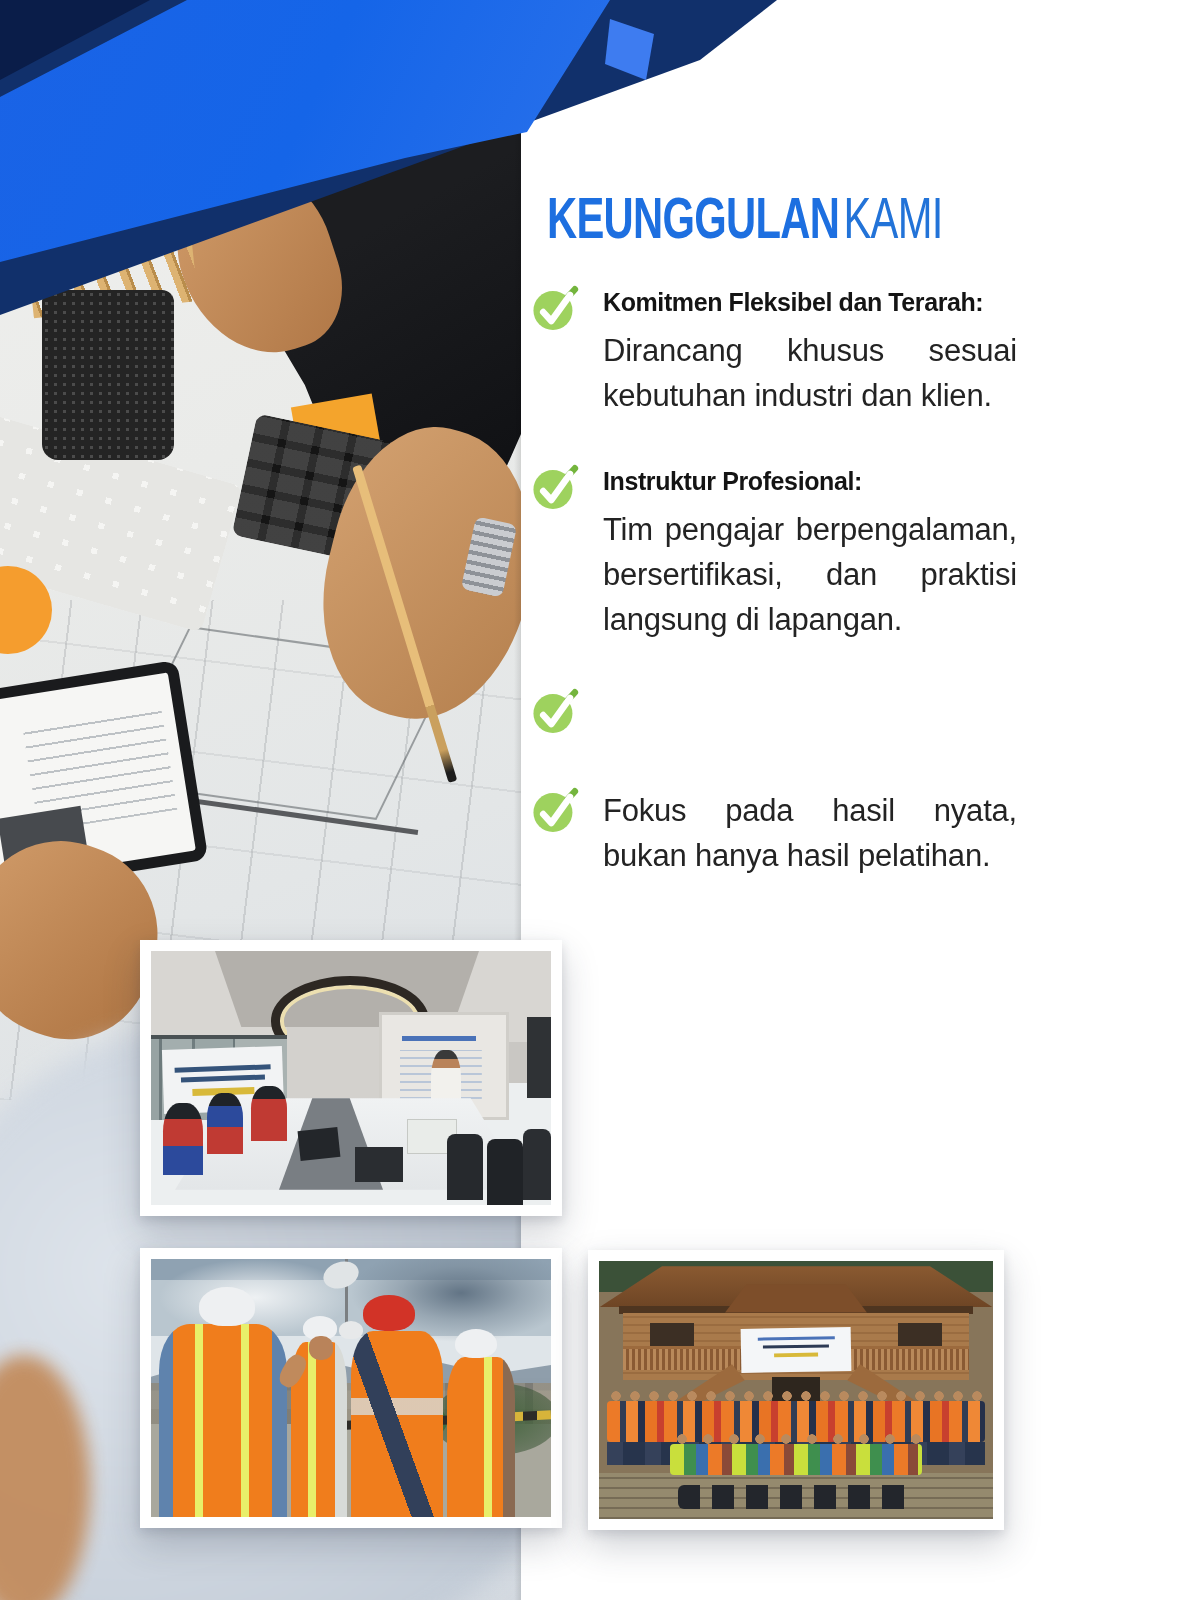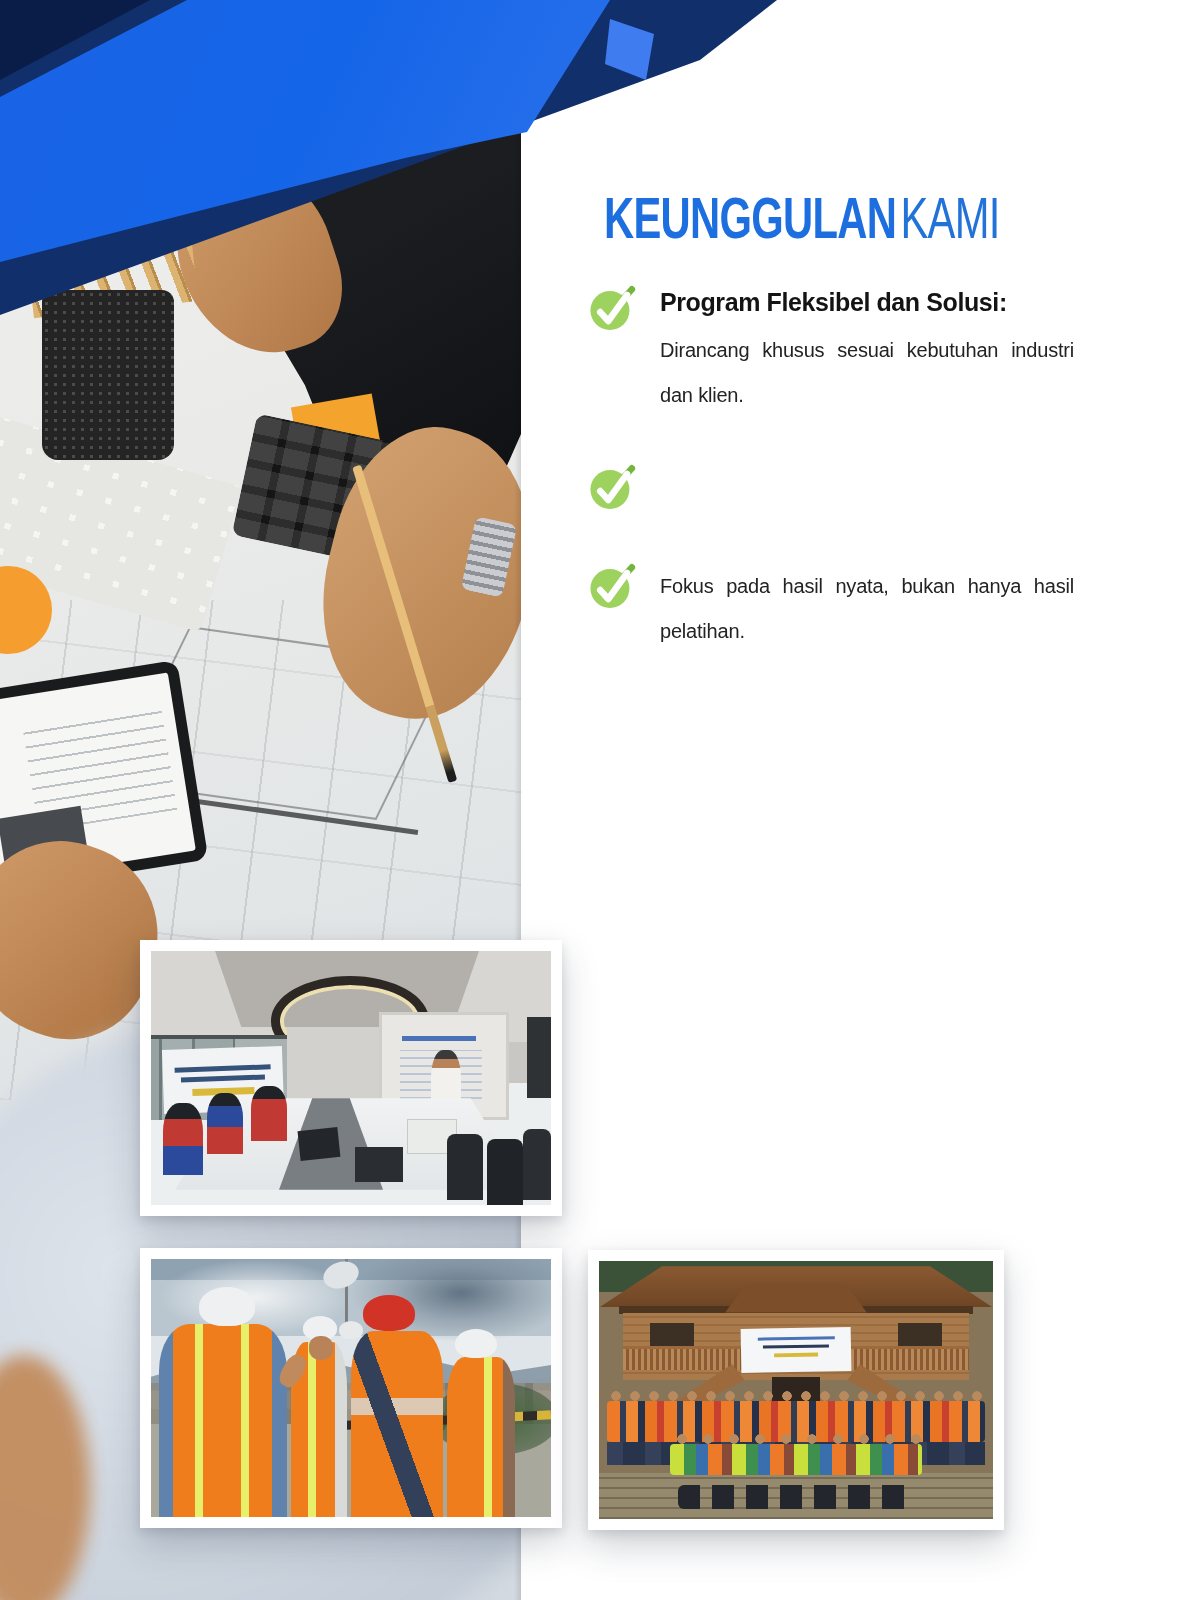--- a/index.html
+++ b/index.html
@@ -65,30 +65,30 @@
     clip-path:polygon(0 0,777px 0,700px 60px,0 315px);}
   .bn-navy-dark{left:0;top:0;width:200px;height:110px;background:#0a1d49;
     clip-path:polygon(0 0,150px 0,0 80px);}
   .bn-blue{left:0;top:0;width:660px;height:290px;
     background:linear-gradient(115deg,#1a63e6 0%,#1565e8 45%,#2f74ec 100%);
     clip-path:polygon(187px 0,610px 0,527px 132px,405px 158px,0 262px,0 97px);}
   .bn-accent{left:600px;top:14px;width:62px;height:72px;background:#3e7cf0;
     clip-path:polygon(10px 5px,54px 20px,46px 66px,5px 50px);}
 
   
-  .content{position:absolute;left:588px;top:186px;width:486px;}
+  .content{position:absolute;left:531px;top:186px;width:486px;}
   .page-title{margin:0 0 36px 16px;font-size:58px;line-height:64px;white-space:nowrap;
     transform:scale(0.72,1);transform-origin:0 50%;letter-spacing:-1px;}
   .t-bold{font-weight:800;color:#1d6fe0;}
   .t-light{font-weight:400;color:#2273d8;margin-left:6px;}
   .feature{display:flex;margin-bottom:47px;}
   .icon-wrap{flex:0 0 50px;margin:-4px 20px 0 0;}
   .f-text{width:416px;}
   .f-title{font-size:25px;font-weight:700;color:#141414;line-height:32px;margin:0 0 10px;letter-spacing:-0.4px;}
-  .f-body{font-size:20px;line-height:45px;color:#232323;text-align:justify;letter-spacing:-0.2px;}
+  .f-body{font-size:31px;line-height:45px;color:#232323;text-align:justify;letter-spacing:-0.2px;}
 
   
   .frame{position:absolute;background:#ffffff;padding:11px;
     box-shadow:0 16px 34px rgba(40,50,70,.22),0 4px 10px rgba(40,50,70,.14);}
   .scene{position:relative;overflow:hidden;}
   .frame-meeting{left:140px;top:940px;}
   .frame-meeting .scene{width:400px;height:254px;}
   .frame-field{left:140px;top:1248px;}
   .frame-field .scene{width:400px;height:258px;}
   .frame-group{left:588px;top:1250px;}
@@ -257,25 +257,38 @@
 
     <div class="feature">
       <span class="icon-wrap">
         <svg width="52" height="52" viewBox="0 0 64 64">
           <circle cx="27" cy="35" r="24" fill="#9ED25E"></circle>
           <path d="M45 19 L54 9" stroke="#74B53D" stroke-width="8" stroke-linecap="round"></path>
           <path d="M15 37 L25 48 L48 16" fill="none" stroke="#ffffff" stroke-width="8" stroke-linecap="round" stroke-linejoin="round"></path>
         </svg>
       </span>
       <div class="f-text">
-        <div class="f-title">Program Fleksibel dan Solusi:</div>
+        <div class="f-title">Komitmen Fleksibel dan Terarah:</div>
         <div class="f-body">Dirancang khusus sesuai kebutuhan industri dan klien.</div>
       </div>
     </div>
 
+    <div class="feature">
+      <span class="icon-wrap">
+        <svg width="52" height="52" viewBox="0 0 64 64">
+          <circle cx="27" cy="35" r="24" fill="#9ED25E"></circle>
+          <path d="M45 19 L54 9" stroke="#74B53D" stroke-width="8" stroke-linecap="round"></path>
+          <path d="M15 37 L25 48 L48 16" fill="none" stroke="#ffffff" stroke-width="8" stroke-linecap="round" stroke-linejoin="round"></path>
+        </svg>
+      </span>
+      <div class="f-text">
+        <div class="f-title">Instruktur Profesional:</div>
+        <div class="f-body">Tim pengajar berpengalaman, bersertifikasi, dan praktisi langsung di lapangan.</div>
+      </div>
+    </div>
 
 
     <div class="feature">
       <span class="icon-wrap">
         <svg width="52" height="52" viewBox="0 0 64 64">
           <circle cx="27" cy="35" r="24" fill="#9ED25E"></circle>
           <path d="M45 19 L54 9" stroke="#74B53D" stroke-width="8" stroke-linecap="round"></path>
           <path d="M15 37 L25 48 L48 16" fill="none" stroke="#ffffff" stroke-width="8" stroke-linecap="round" stroke-linejoin="round"></path>
         </svg>
       </span>

